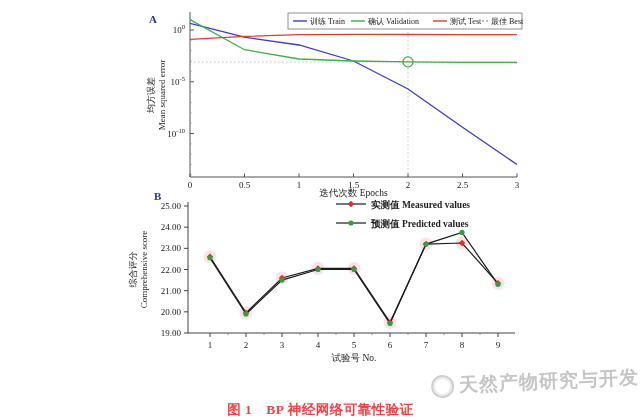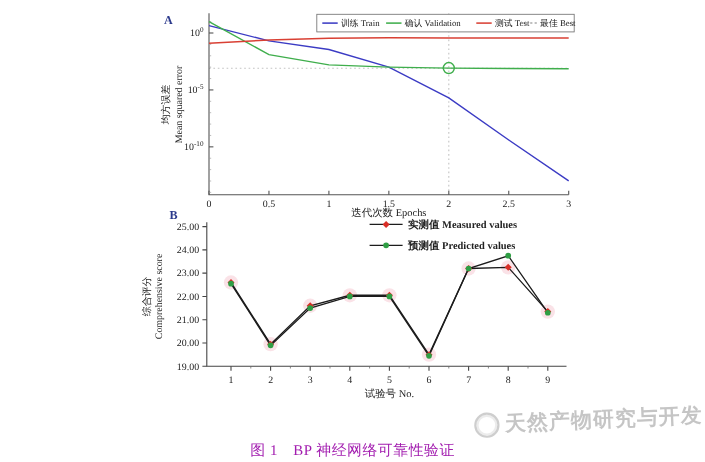--- a/index.html
+++ b/index.html
@@ -5,21 +5,21 @@
   html,body{margin:0;padding:0;background:#fff;}
   .page{position:relative;width:641px;height:420px;background:#fff;overflow:hidden;
         font-family:"Liberation Serif","DejaVu Serif",serif;color:#222;}
   .panel-label{position:absolute;font-weight:bold;font-size:11px;color:#2c3a8c;}
   #labelA{left:149px;top:13px;}
   #labelB{left:154px;top:190px;}
   svg{position:absolute;left:0;}
   #chartA{top:0;}
   #chartB{top:195px;}
   .caption{position:absolute;left:0;top:365px;width:641px;text-align:center;white-space:pre;}
-  .caption .zh{font-weight:normal;font-size:13.5px;color:#a21caf;letter-spacing:.5px;}
+  .caption .zh{font-weight:bold;font-size:13.5px;color:#ef4444;letter-spacing:.5px;}
   .watermark{position:absolute;right:2px;top:369px;display:flex;align-items:center;gap:5px;
              transform:rotate(-2.5deg);pointer-events:none;}
   .wm-logo{width:19px;height:19px;border:2px solid rgba(165,165,165,.55);border-radius:50%;
            box-shadow:inset 0 0 0 2px rgba(200,200,200,.35);flex:0 0 auto;}
   .wm-text{font-size:19px;font-weight:bold;color:rgba(150,150,150,.55);letter-spacing:1px;white-space:nowrap;}
 </style>
 </head>
 <body>
 
 <div class="page">

